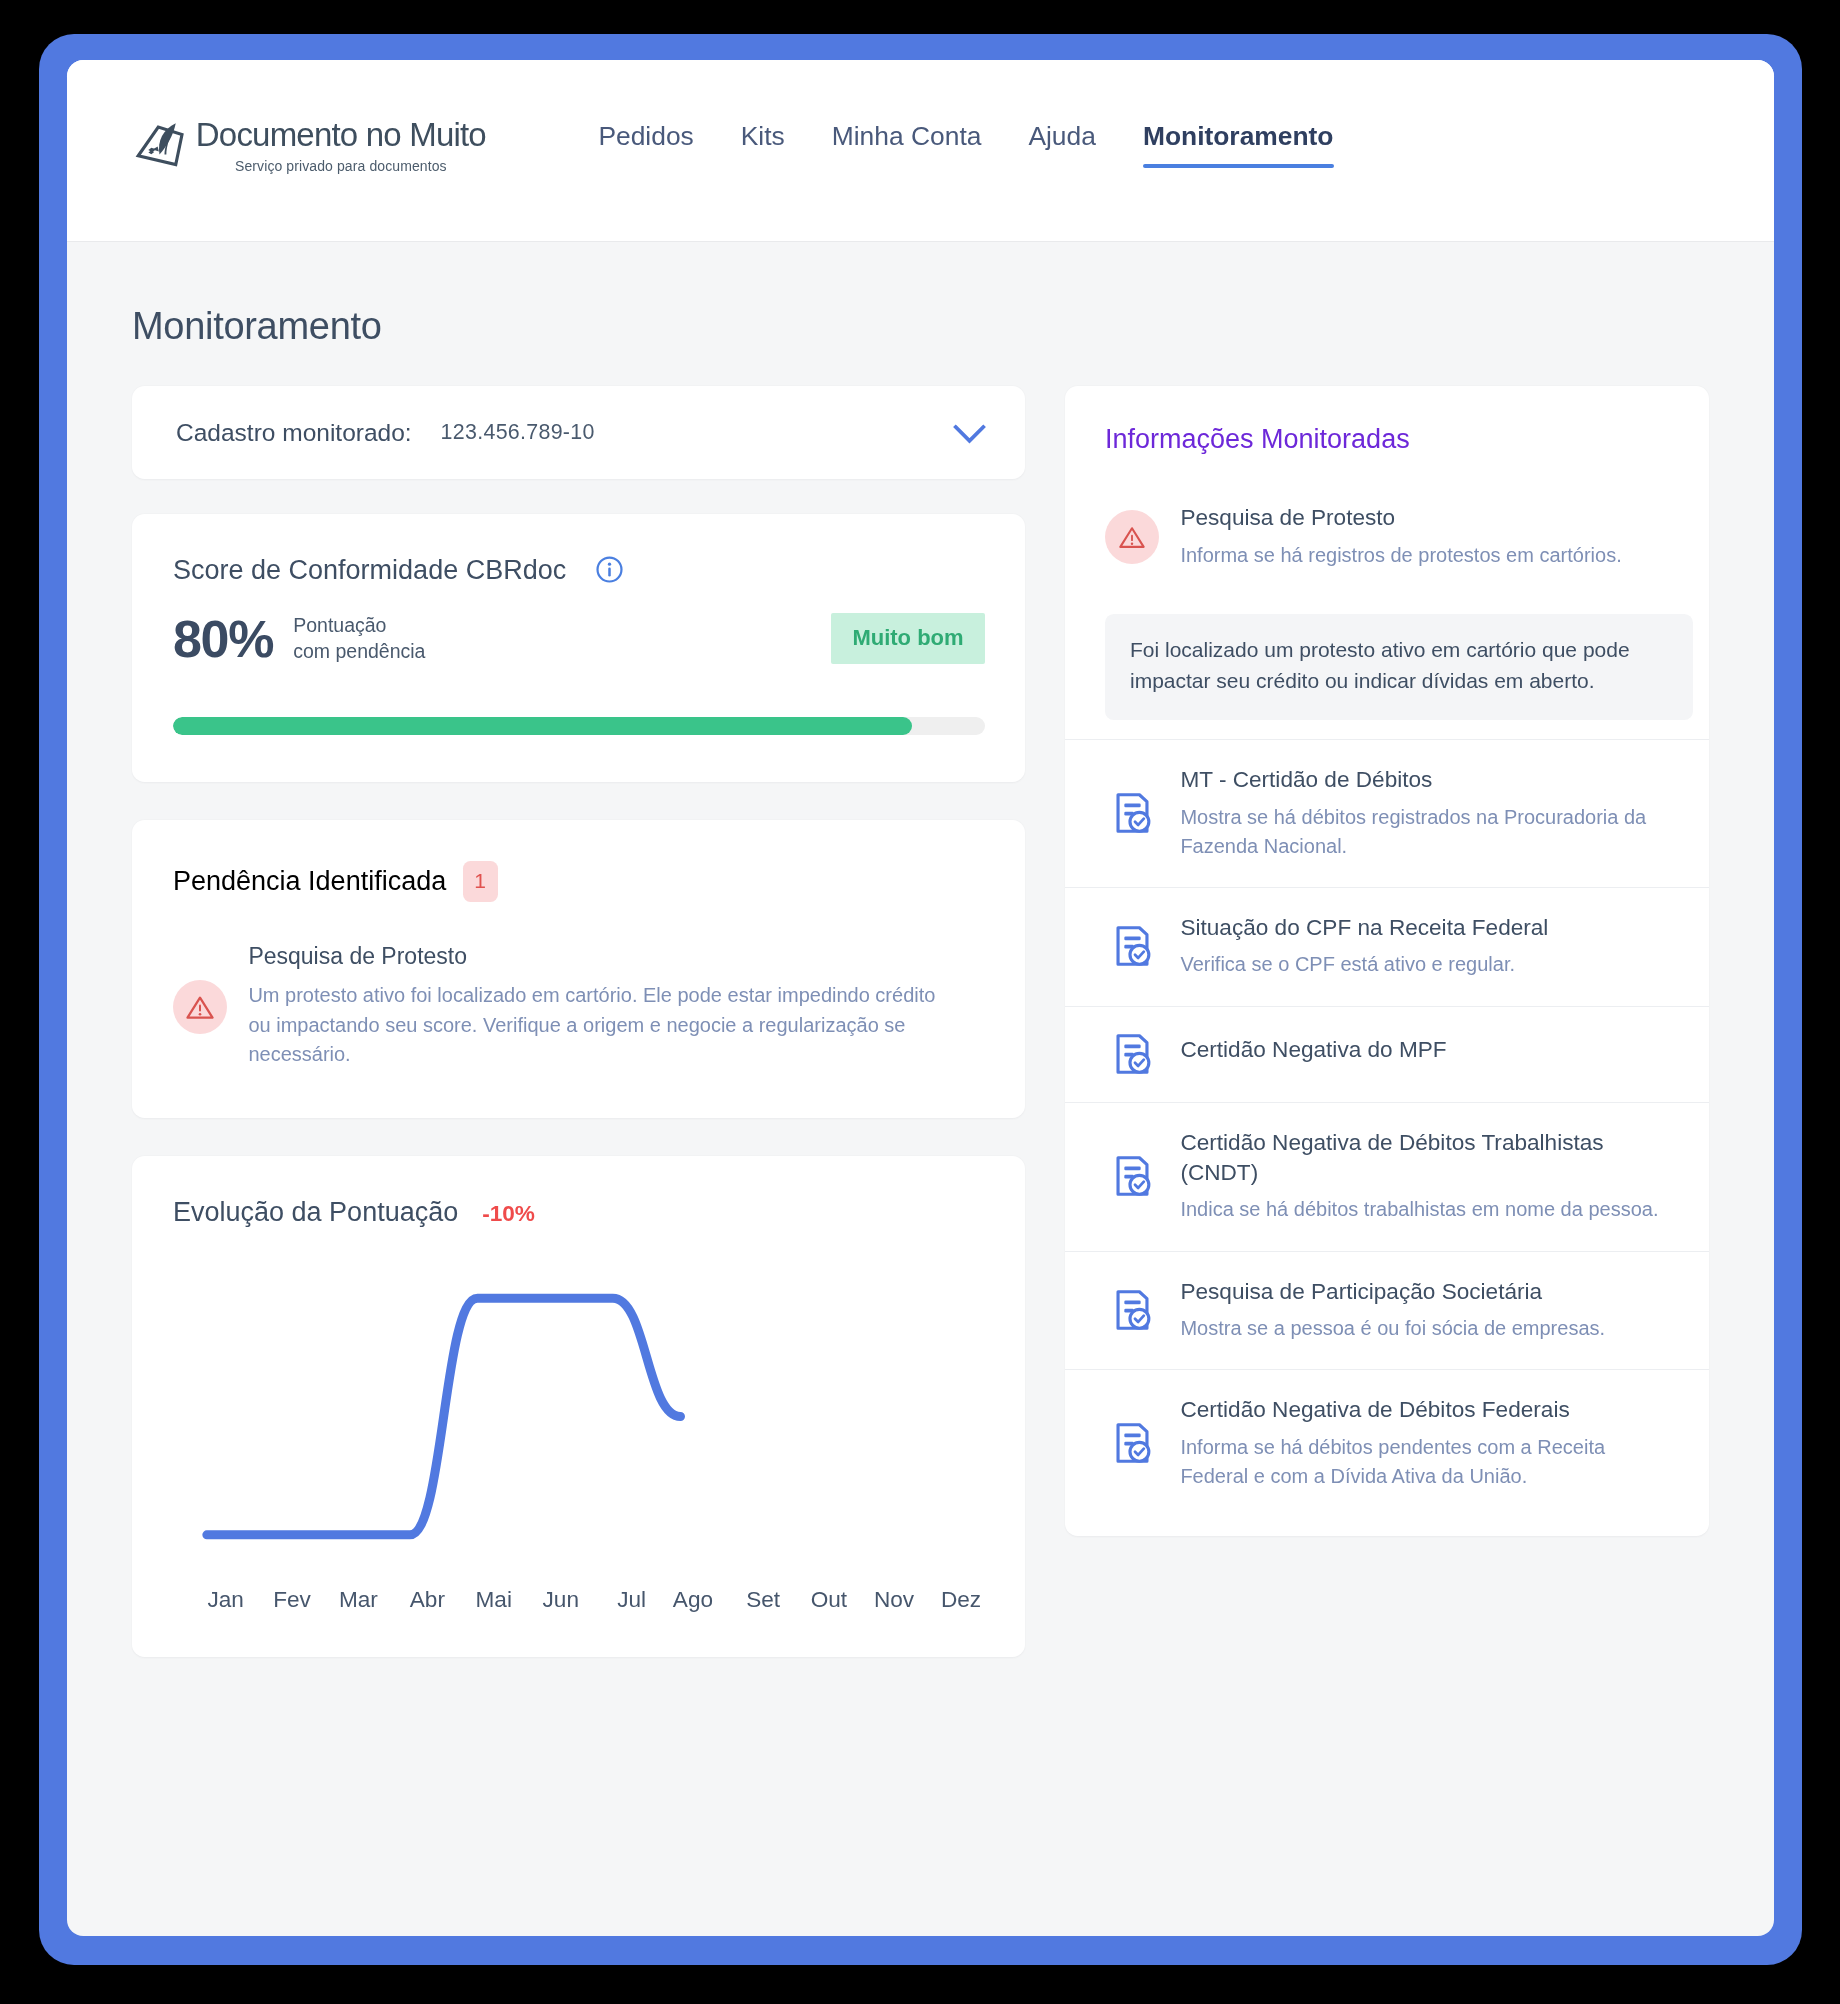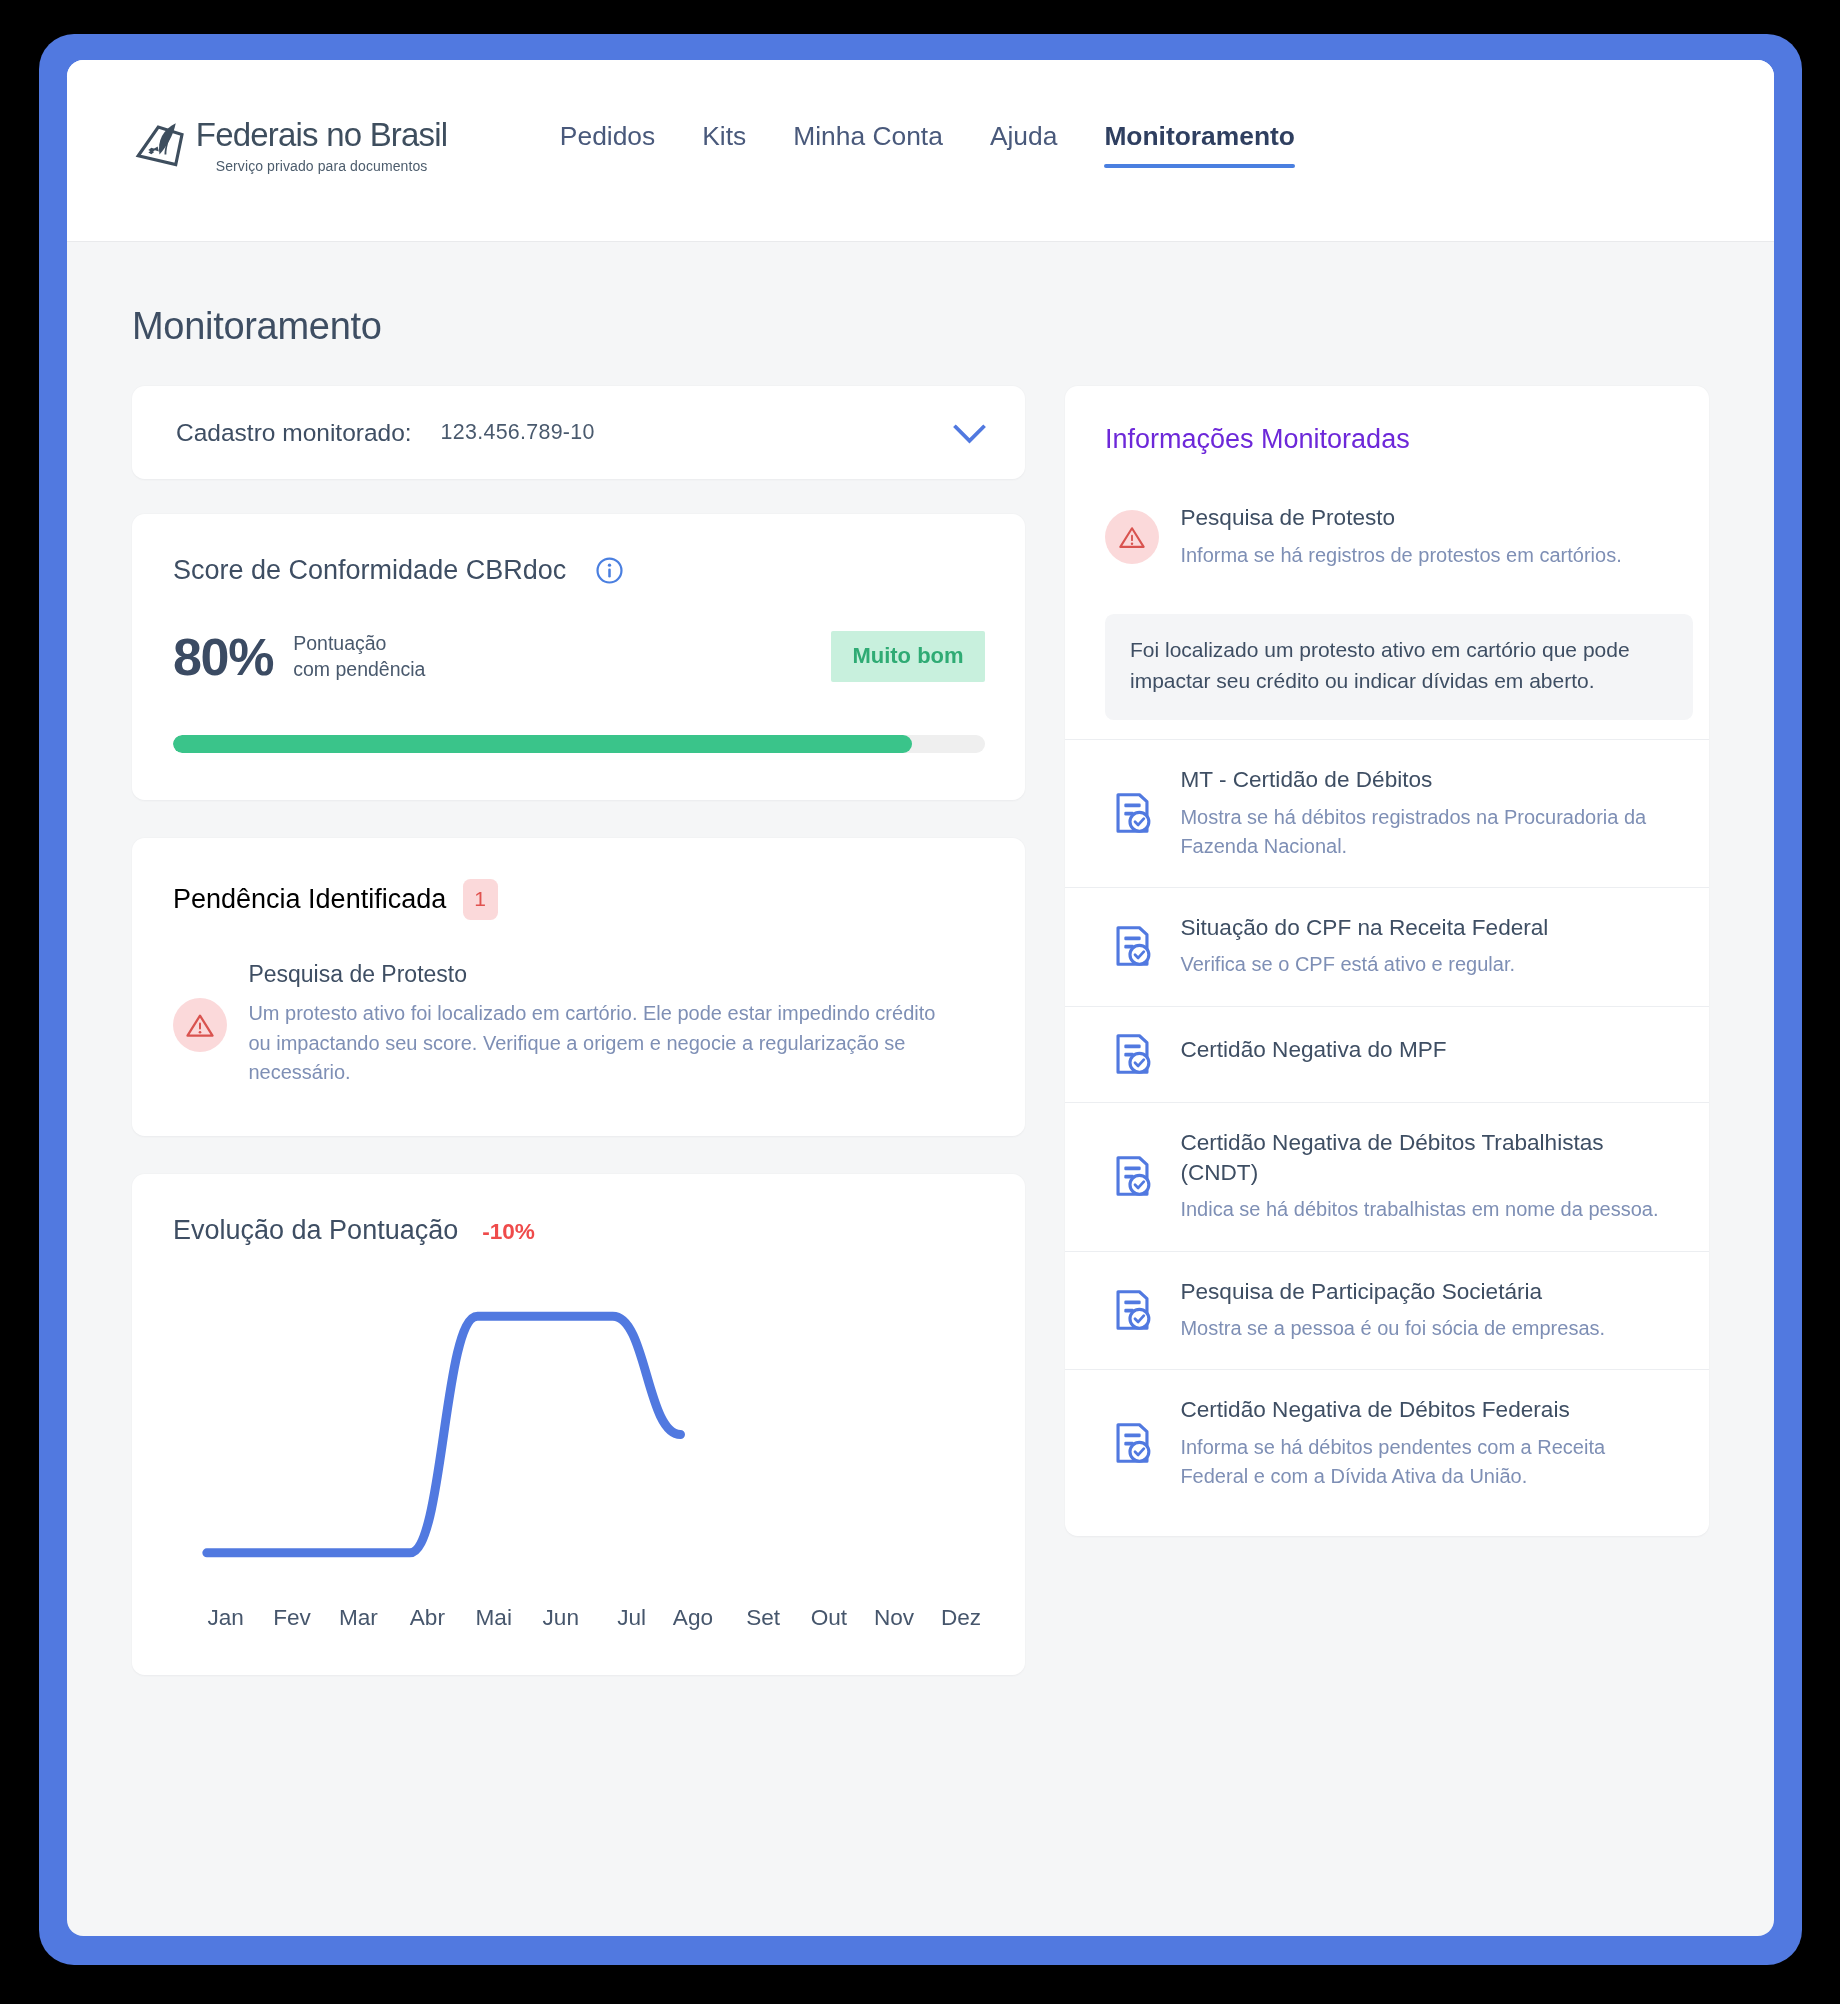--- a/index.html
+++ b/index.html
@@ -85,21 +85,21 @@
   .cadastro {
     height: 93px; display: flex; align-items: center;
     padding: 0 38px 0 44px; margin-bottom: 35px; cursor: pointer;
   }
   .cadastro-label { font-size: 24.5px; color: #3e4e63; }
   .cadastro-value { font-size: 21.4px; color: #4a5a6e; margin-left: 29px; letter-spacing: 0.3px; }
   .chevron { margin-left: auto; width: 35px; height: 22.6px; }
 
   
   .score-card { padding: 41px 40px 47px 41px; margin-bottom: 38px; }
-  .score-head { display: flex; align-items: center; gap: 29px; margin-bottom: 45px; }
+  .score-head { display: flex; gap: 29px; margin-bottom: 27px; }
   .score-title { font-size: 27px; color: #3e4e63; }
   .info-icon { width: 29px; height: 29px; cursor: pointer; }
   .score-row { display: flex; align-items: flex-start; margin-bottom: 52px; }
   .score-pct { font-size: 52px; font-weight: 700; color: #3b4b63; letter-spacing: -1.3px; line-height: 1; }
   .score-caption { font-size: 19.5px; color: #49596d; line-height: 1.32; margin-left: 20px; }
   .score-badge {
     margin-left: auto; background: #c8f0dd; color: #2fab74;
     font-size: 22px; padding: 11.3px 21.4px 13.2px; border-radius: 2px; white-space: nowrap; font-weight: bold;
   }
   .progress-track { height: 17.6px; background: #efefef; border-radius: 10px; overflow: hidden; }
@@ -168,21 +168,21 @@
     <div class="brand">
       <svg class="brand-mark" viewBox="0 0 88 84">
         <path d="M10 60 L42 14 L80 26 L70 74 Z" fill="none" stroke="#3e4e5e" stroke-width="5"></path>
         <path d="M33 50 l8 -5 2 8 z" fill="#3e4e5e"></path>
         <path d="M30 52 l5.5 2 -4.5 3.4 -4.8 -2.5 z" fill="#3e4e5e"></path>
         <path d="M31 47 l7.5 2.6 -6 4.6 -6.4 -3.4 z" fill="#3e4e5e"></path>
         <path d="M70 8 C50 18 40 36 44 58 C56 44 66 28 70 8 Z" fill="#3e4e5e"></path>
         <path d="M62 26 C56 36 52 48 52 58 L55 58 C55 46 59 34 64 24 Z" fill="#3e4e5e"></path>
       </svg>
       <div class="brand-text">
-        <div class="brand-title">Federais no Brasil</div>
+        <div class="brand-title">Documento no Muito</div>
         <div class="brand-sub">Serviço privado para documentos</div>
       </div>
     </div>
 
     <div class="nav">
       <div class="nav-item">
         <span>Pedidos</span>
       </div>
       <div class="nav-item">
         <span>Kits</span>

